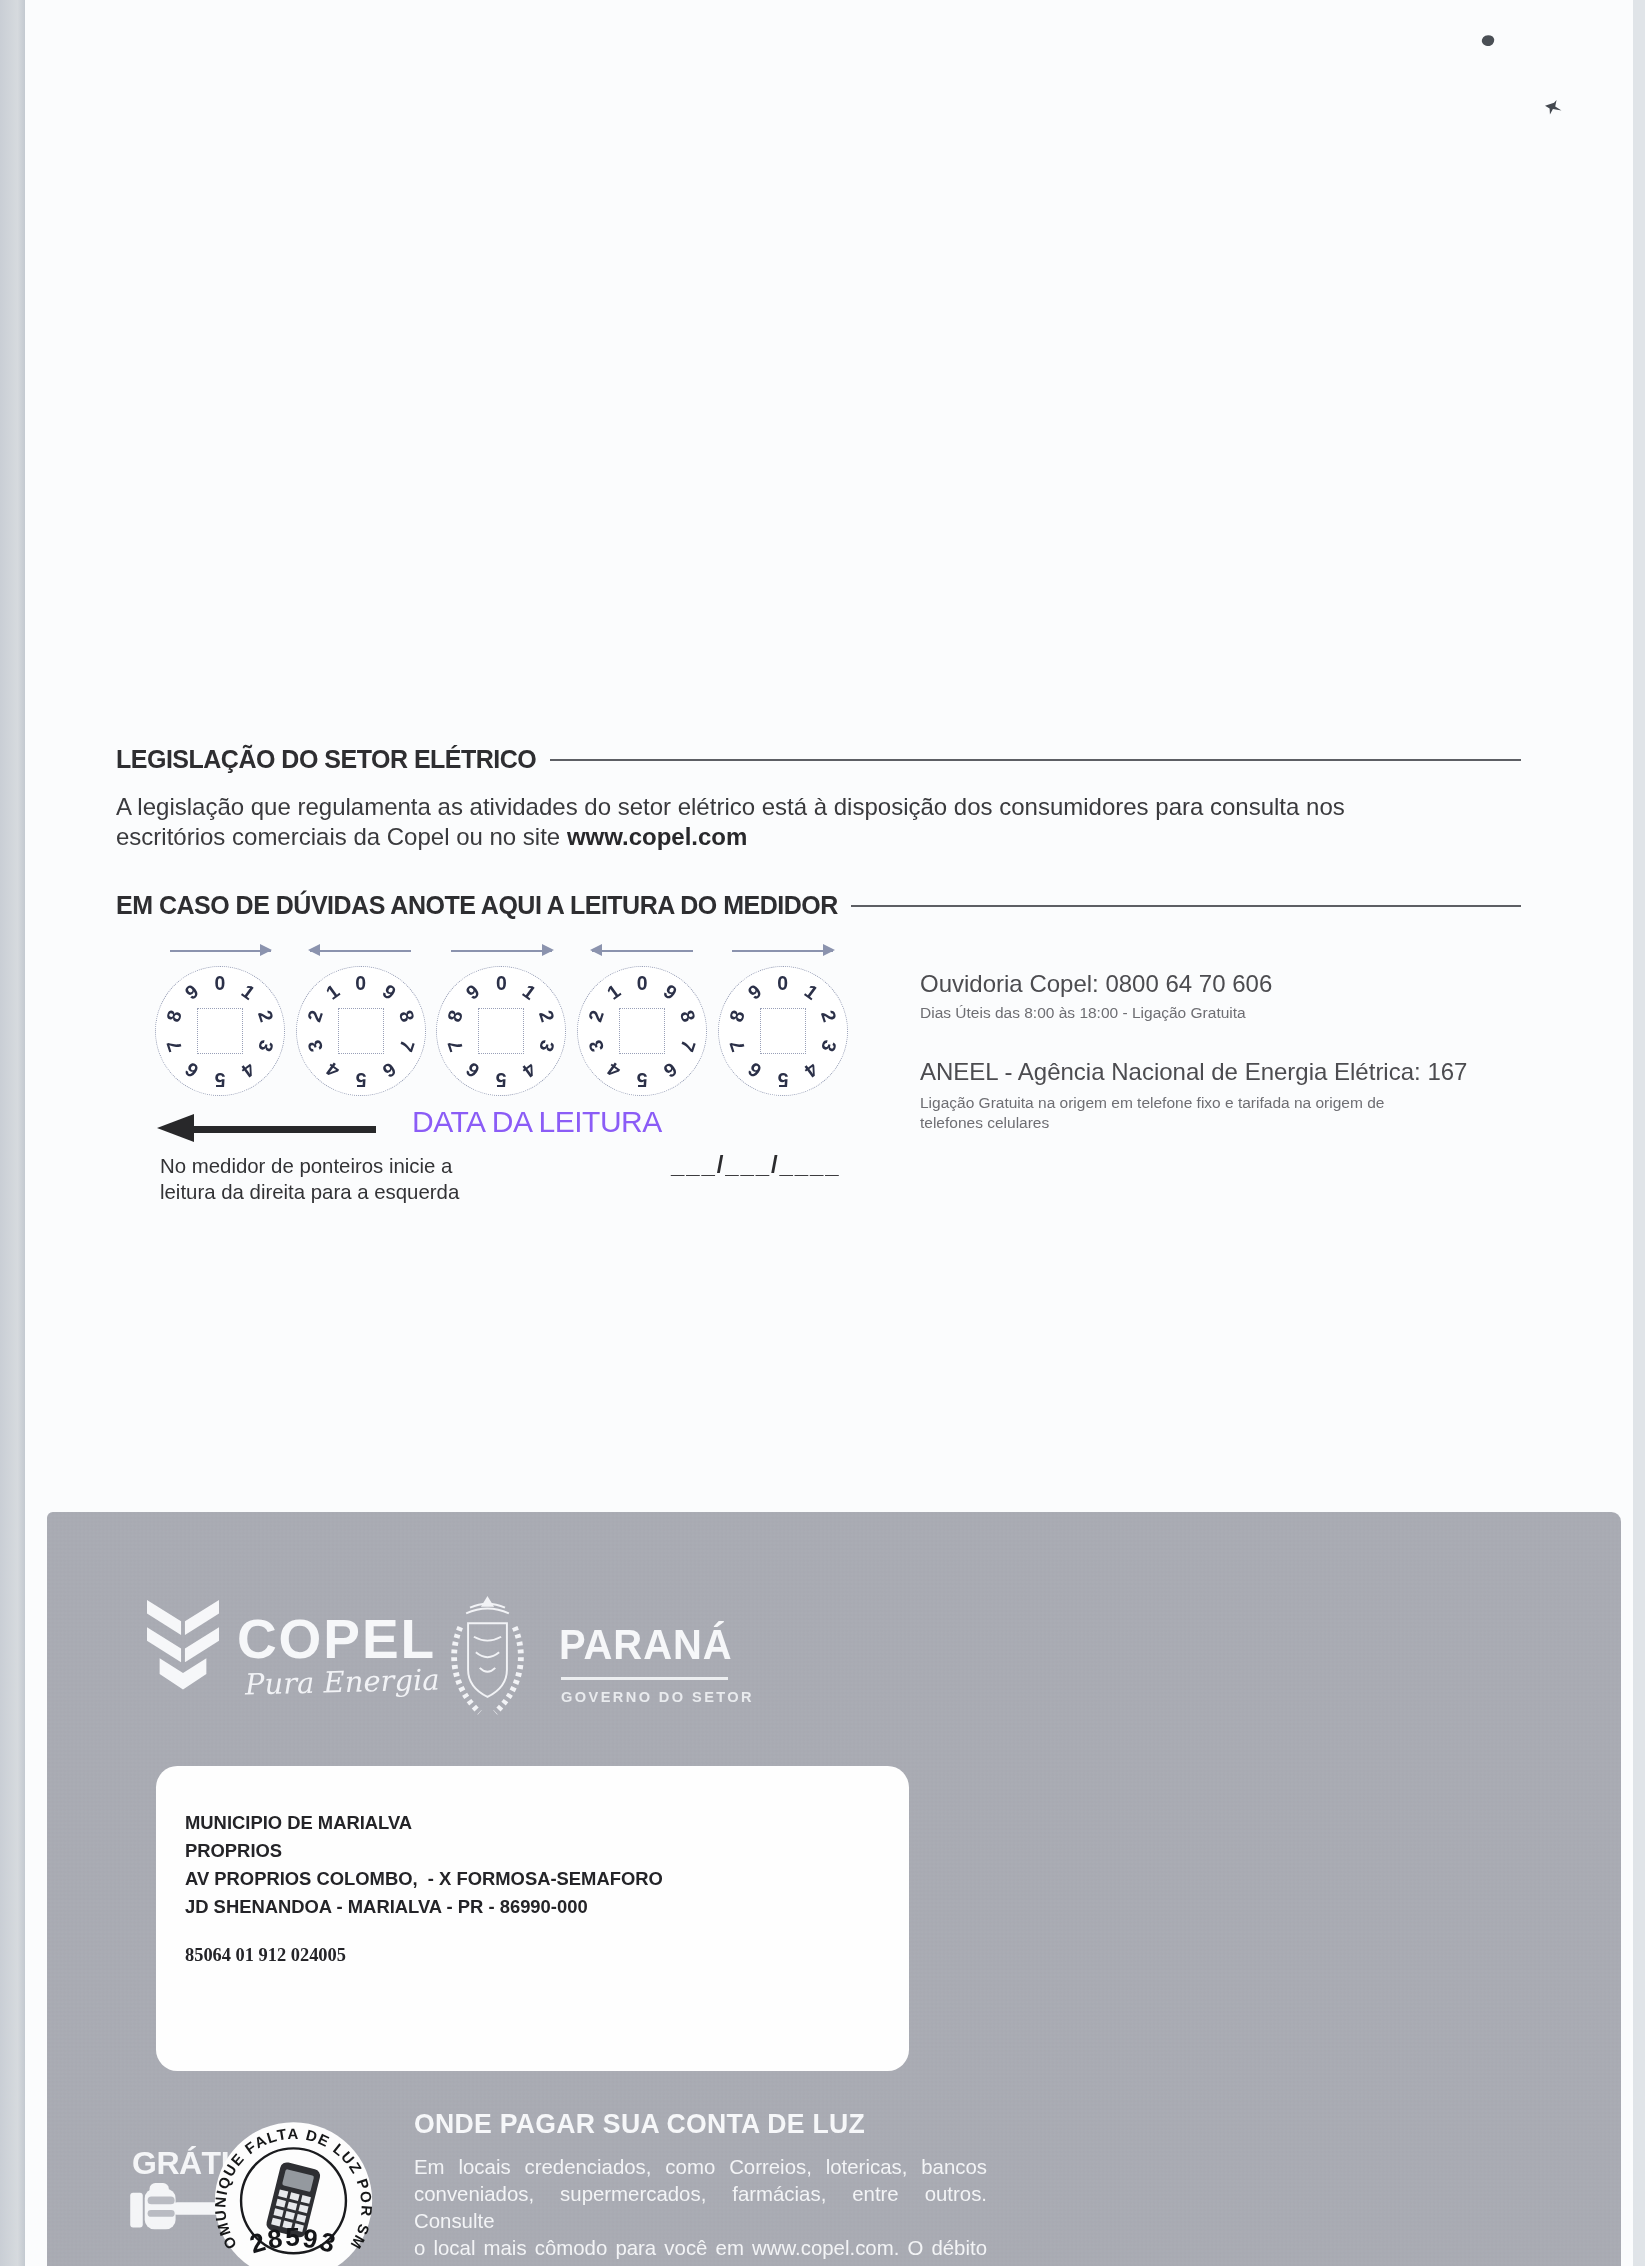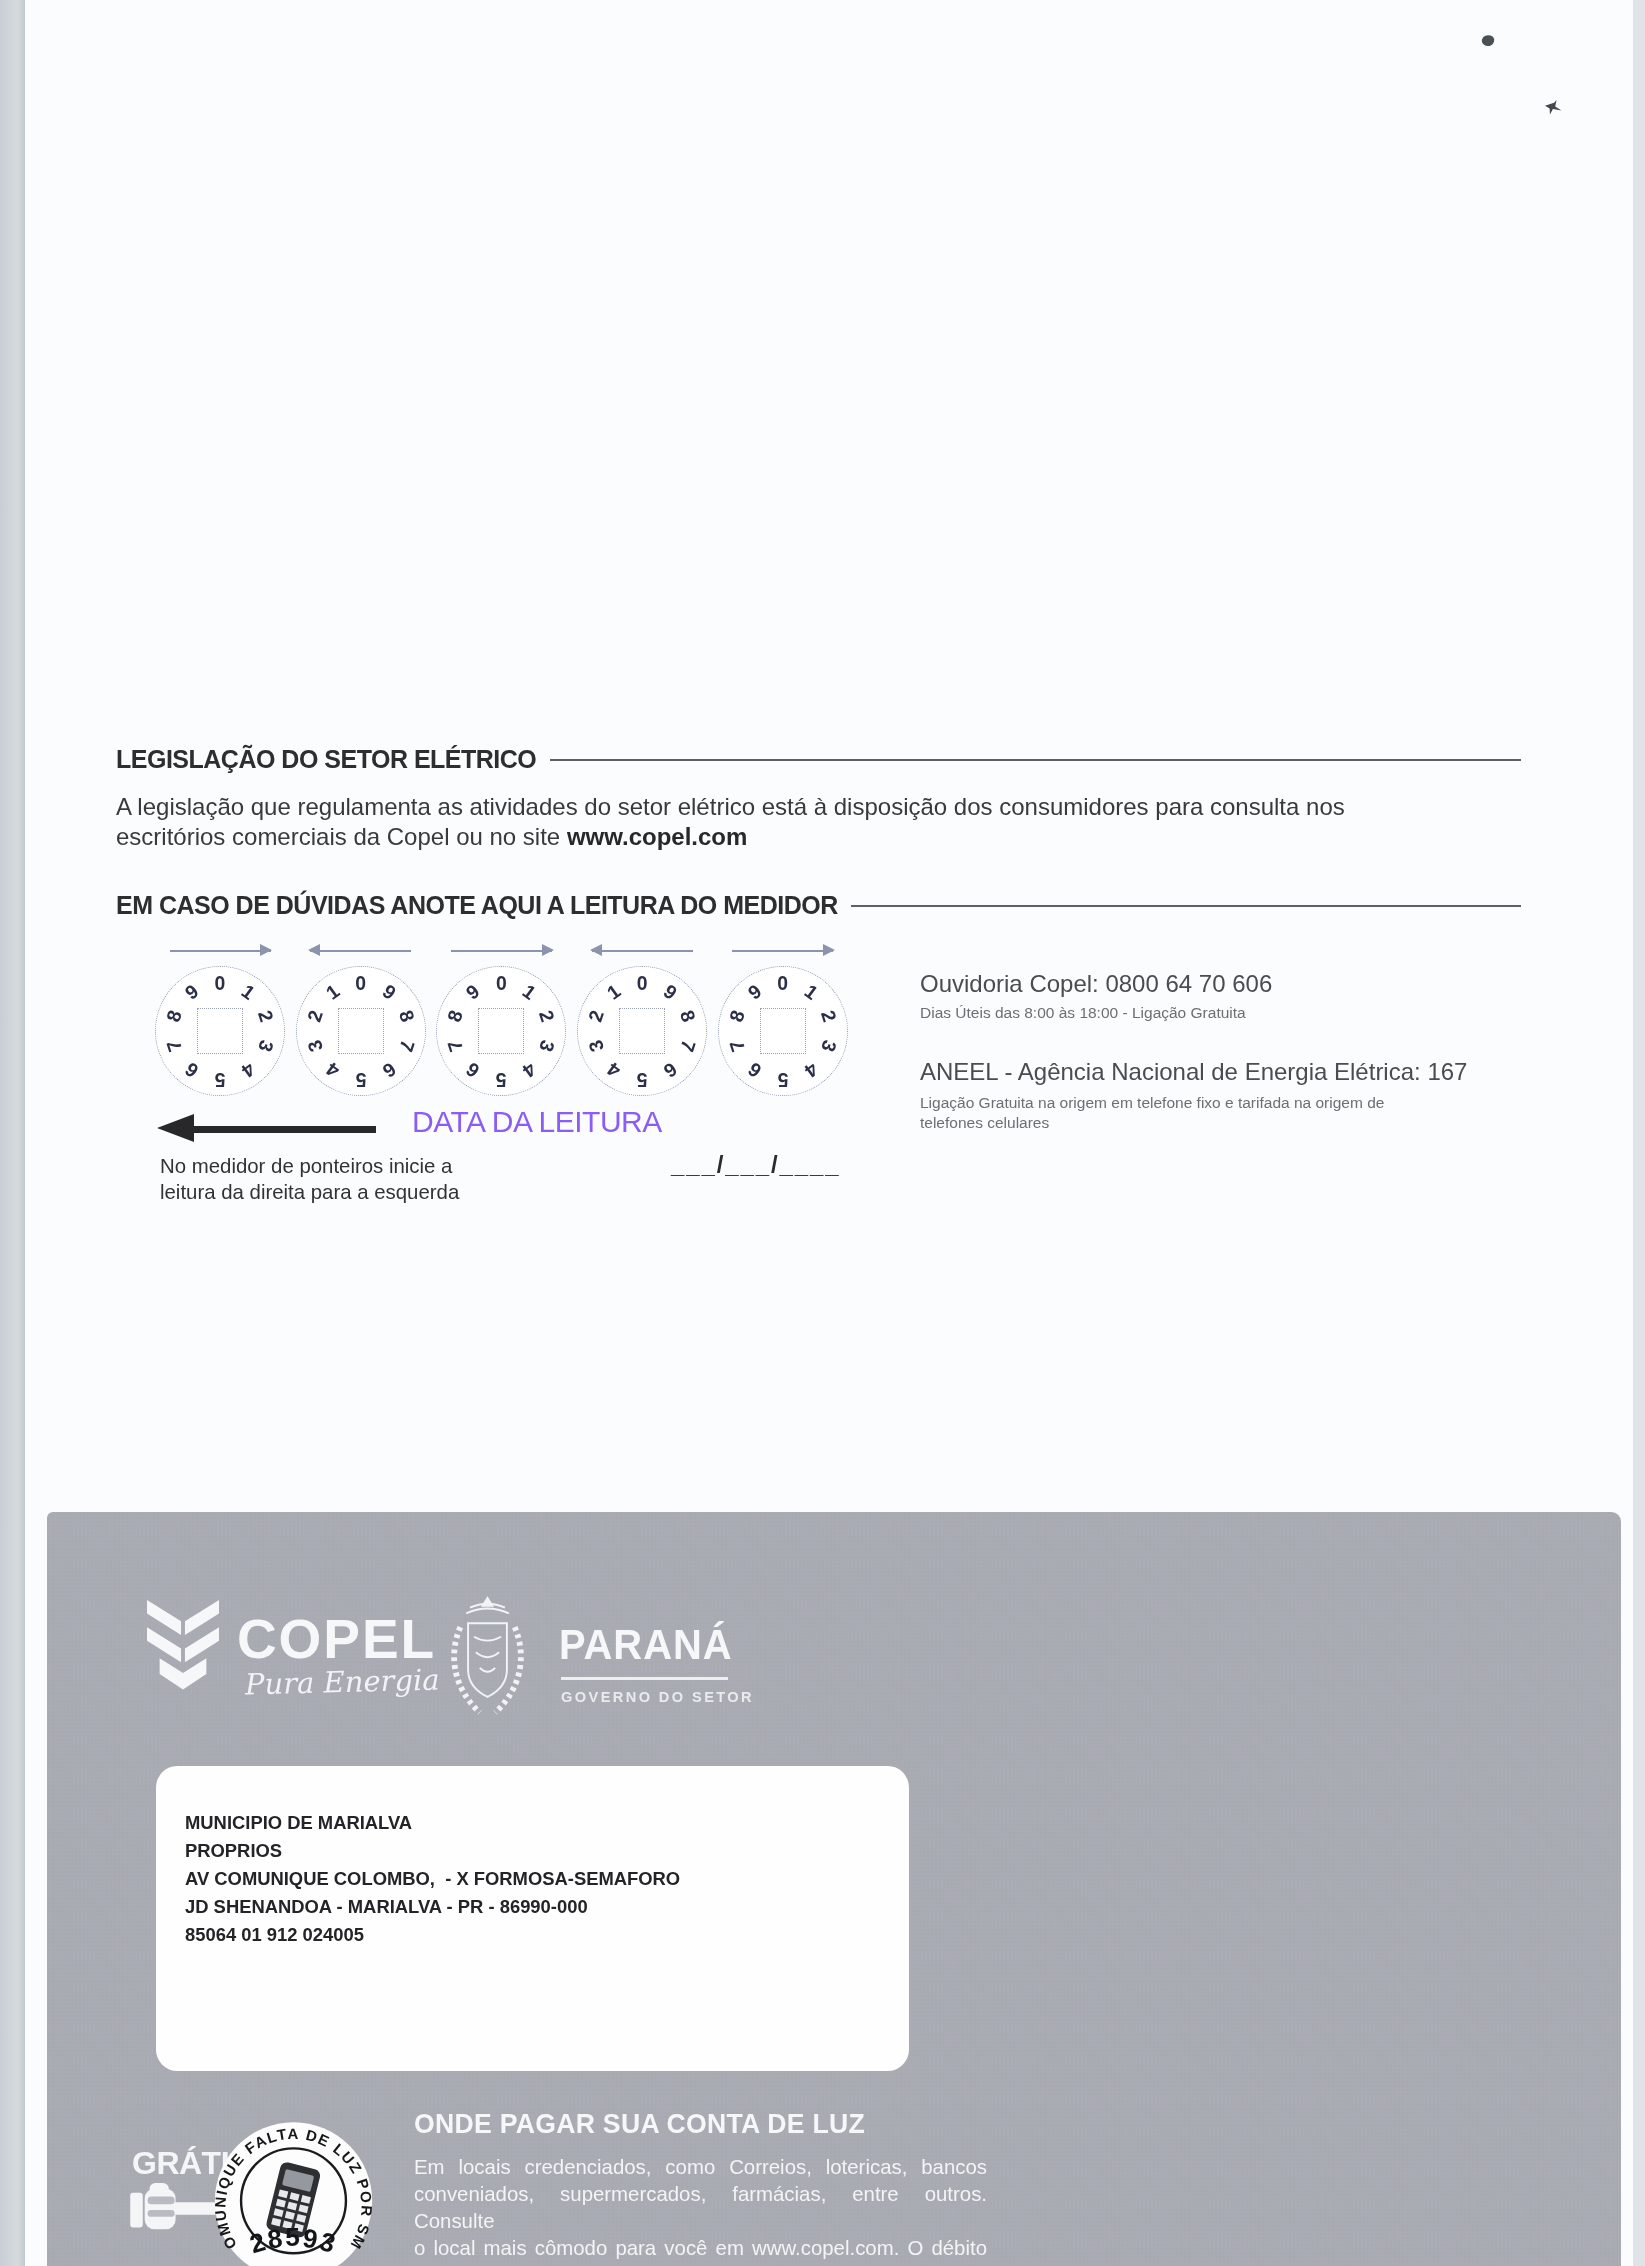--- a/index.html
+++ b/index.html
@@ -69,21 +69,21 @@
                    font-size:29px; color:#f2f3f6; transform:rotate(-1.5deg); }
   .crest { left:390px; top:82px; }
   .parana-name { left:512px; top:109px; font-size:42px; font-weight:700; color:#f6f7f9;
                  letter-spacing:1px; transform:scaleX(.95); transform-origin:left; }
   .parana-rule { left:514px; top:165px; width:167px; height:2.9px; background:#edeff1; }
   .parana-sub { left:514px; top:177px; font-size:14.6px; font-weight:700; letter-spacing:2.4px; color:#e9ebee; }
 
   .addr-box { left:109px; top:254px; width:753px; height:305px; background:#fefefe; border-radius:21.3px;padding-left:36px; }
   .addr-lines { position:absolute; left:29px; top:43px; }
   .addr-line { font-size:18.4px; font-weight:700; color:#242428; line-height:28px; white-space:pre; }
-  .addr-line.last { margin-top:0; }
+  .addr-line.last { margin-top:20px;font-family:Liberation Serif, serif; }
 
   .gratis { left:85px; top:633px; font-size:32px; font-weight:700; color:#f4f5f7; letter-spacing:-0.5px; }
   .hand { left:83px; top:671px; }
   .stamp { left:163px; top:609px; }
 
   .pay { left:367px; top:596px; width:573px; }
   .pay-title { font-size:28px; font-weight:700; color:#f6f7f9; letter-spacing:0.3px;
                transform:scaleX(.95); transform-origin:left; white-space:nowrap; }
   .pay-lines { margin-top:13.6px; }
   .pay-line { font-size:20.4px; font-weight:400; color:#f3f4f6; line-height:27px;
@@ -237,21 +237,21 @@
     </g>
   </svg>
   <div class="env parana-name">PARANÁ</div>
   <div class="env parana-rule"></div>
   <div class="env parana-sub">GOVERNO DO SETOR</div>
 
   <div class="env addr-box">
     <div class="addr-lines">
         <div class="addr-line">MUNICIPIO DE MARIALVA</div>
         <div class="addr-line">PROPRIOS</div>
-        <div class="addr-line">AV COMUNIQUE COLOMBO,  - X FORMOSA-SEMAFORO</div>
+        <div class="addr-line">AV PROPRIOS COLOMBO,  - X FORMOSA-SEMAFORO</div>
         <div class="addr-line">JD SHENANDOA - MARIALVA - PR - 86990-000</div>
         <div class="addr-line last">85064 01 912 024005</div>
       </div>
   </div>
 
   <div class="env gratis">GRÁTIS</div>
 
   <svg class="env hand" width="97" height="56" viewBox="0 0 100 58">
     <g fill="#f4f5f7">
       <rect x="0" y="10" width="13" height="36" rx="3"></rect>

